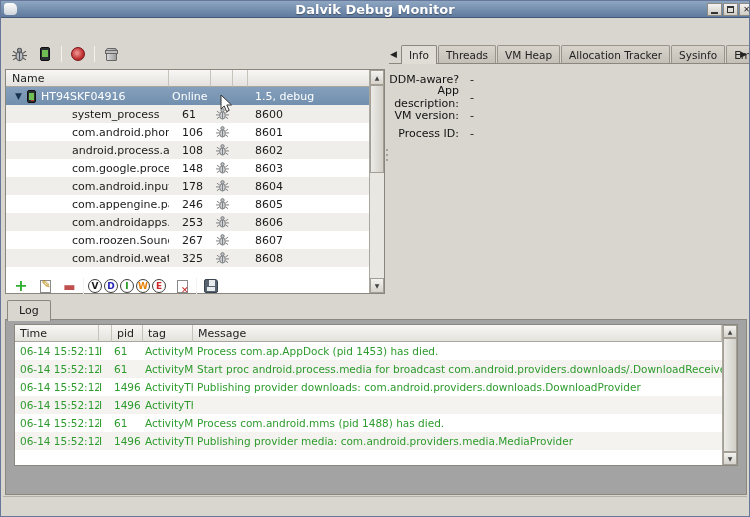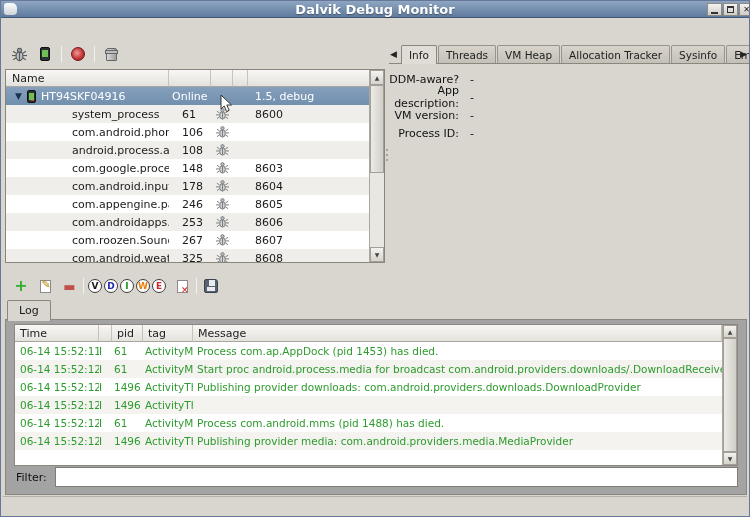--- a/index.html
+++ b/index.html
@@ -33,21 +33,21 @@
 
   
   .top-area { position:absolute; left:0; top:36px; width:750px; height:230px; }
 
   .device-toolbar { position:absolute; left:8px; top:5px; height:24px;
     display:flex; align-items:center; gap:6px; }
   .tbtn { width:20px; height:20px; display:flex; align-items:center; justify-content:center; }
   .tsep { width:1px; height:16px; background:#aaa79f; border-right:1px solid #f2f1ee; }
 
   
-  .tree { position:absolute; left:4px; top:32px; width:380px; height:194px;
+  .tree { position:absolute; left:4px; top:32px; width:380px; height:225px;
     border:1px solid #89867e; background:#fff; overflow:hidden; }
   .tree-header { position:absolute; left:0; top:0; width:364px; height:17px; display:grid;
     grid-template-columns:163px 42px 22px 15px auto; }
   .hcell { background:linear-gradient(#f8f7f5,#e4e2dd); border-right:1px solid #c6c3bb;
     border-bottom:1px solid #a9a69e; padding:2px 0 0 6px; color:#222; overflow:hidden; }
   .tree-body { position:absolute; left:0; top:17px; width:364px; bottom:0; overflow:hidden; }
   .tree-row { display:grid; grid-template-columns:163px 42px 22px 15px auto;
     height:18px; align-items:center; white-space:nowrap; }
   .tree-row.even { background:#efeeea; }
   .tree-row.odd  { background:#ffffff; }
@@ -261,20 +261,21 @@
                     <line x1="13" y1="4" x2="10" y2="6"></line>
                     <line x1="14" y1="8" x2="10" y2="8"></line>
                     <line x1="13" y1="12" x2="10" y2="10"></line>
                   </g>
                   <ellipse cx="7" cy="8.5" rx="3" ry="4" fill="#cfd4d9" stroke="#777"></ellipse>
                   <circle cx="7" cy="3" r="1.8" fill="#b9bfc6" stroke="#777"></circle>
                   <line x1="7" y1="5" x2="7" y2="12" stroke="#777"></line>
                 </svg>
               </span>
               <span></span>
+              <span class="port-cell">8601</span>
             </div>
 
             <div class="tree-row even">
               <span class="name-cell">android.process.acore</span>
               <span class="pid-cell">108</span>
               <span class="bug-cell">
                 <svg width="13" height="14" viewBox="0 0 14 14">
                   <g stroke="#777" stroke-width="1" fill="none">
                     <line x1="1" y1="4" x2="4" y2="6"></line>
                     <line x1="0" y1="8" x2="4" y2="8"></line>
@@ -282,20 +283,21 @@
                     <line x1="13" y1="4" x2="10" y2="6"></line>
                     <line x1="14" y1="8" x2="10" y2="8"></line>
                     <line x1="13" y1="12" x2="10" y2="10"></line>
                   </g>
                   <ellipse cx="7" cy="8.5" rx="3" ry="4" fill="#cfd4d9" stroke="#777"></ellipse>
                   <circle cx="7" cy="3" r="1.8" fill="#b9bfc6" stroke="#777"></circle>
                   <line x1="7" y1="5" x2="7" y2="12" stroke="#777"></line>
                 </svg>
               </span>
               <span></span>
+              <span class="port-cell">8602</span>
             </div>
 
             <div class="tree-row odd">
               <span class="name-cell">com.google.process.gapps</span>
               <span class="pid-cell">148</span>
               <span class="bug-cell">
                 <svg width="13" height="14" viewBox="0 0 14 14">
                   <g stroke="#777" stroke-width="1" fill="none">
                     <line x1="1" y1="4" x2="4" y2="6"></line>
                     <line x1="0" y1="8" x2="4" y2="8"></line>
@@ -565,24 +567,20 @@
             <span class="lr-tag">ActivityTh</span>
             <span class="lr-msg">Publishing provider media: com.android.providers.media.MediaProvider</span>
           </div>
         </div>
       <div class="vscroll">
         <span class="sb-btn sb-up" style="height:13px; line-height:12px;">▲</span>
         <span class="sb-thumb" style="top:13px; bottom:13px;"></span>
         <span class="sb-btn sb-down" style="height:13px; line-height:12px;">▼</span>
       </div>
     </div>
-    <div class="filter-row">
-      <span class="filter-label">Filter:</span>
-      <input class="filter-input" value="" style="">
-    </div>
   </div>
 
   <div class="statusbar"></div>
 
   <svg class="cursor" width="13" height="19" viewBox="0 0 13 19">
     <path d="M1 1 L1 15 L4.2 12 L6.6 17.5 L9.2 16.4 L6.8 11 L11.5 11 Z" fill="#fff" stroke="#333" stroke-width="1"></path>
   </svg>
 </div>
 
 </body></html>

